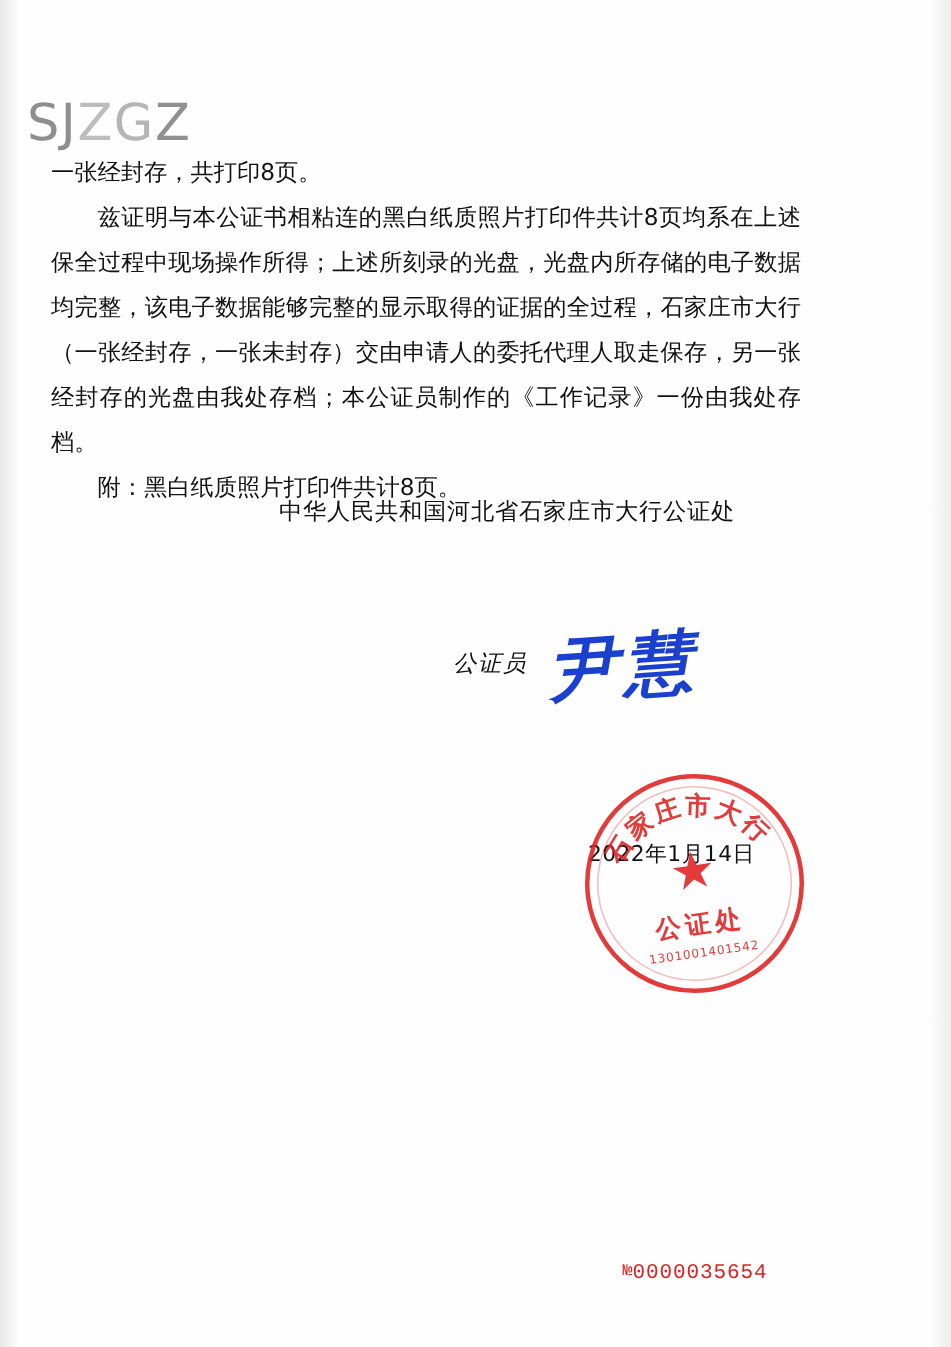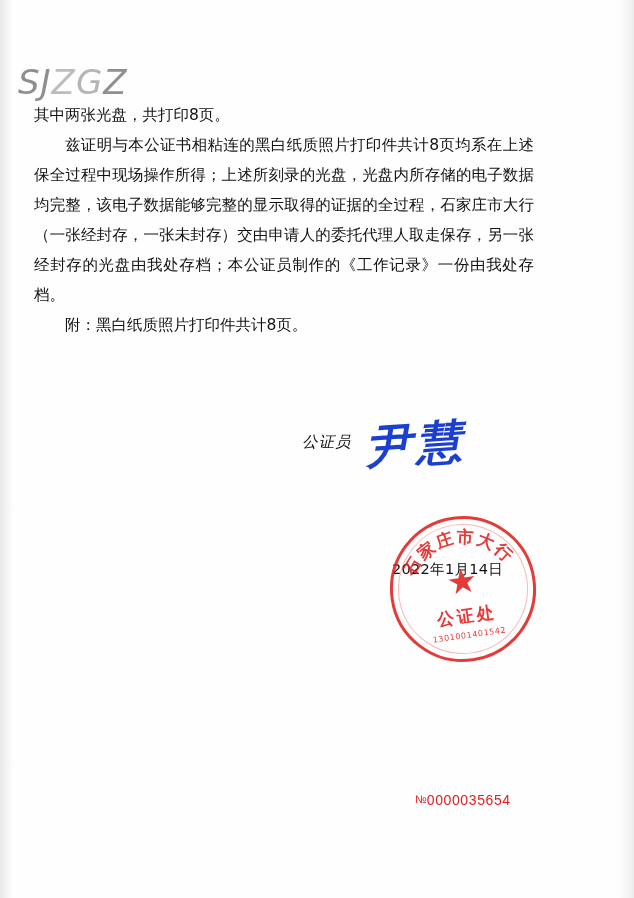--- a/index.html
+++ b/index.html
@@ -39,21 +39,20 @@
 
   .watermark {
     position: absolute;
     left: 18px;
     top: 62px;
     font-family: "DejaVu Sans", sans-serif;
     font-size: 34px;
     letter-spacing: 1px;
     color: #9a9a9a;
     user-select: none;
-    font-style: italic;
   }
   .watermark .s { color: #8e8e8e; }
   .watermark .z1 { color: #bdbdbd; }
   .watermark .g { color: #b5b5b5; }
   .watermark .z2 { color: #909090; }
 
   .body-text {
     position: absolute;
     left: 34px;
     top: 100px;
@@ -174,47 +173,48 @@
     top: 112px;
     text-align: center;
     font-size: 8px;
     letter-spacing: 0.6px;
     color: #e02020;
   }
 
   .serial {
     position: absolute;
     left: 415px;
-    top: 792px;
-    font-family: Liberation Sans, sans-serif;
+    top: 841px;
+    font-family: Liberation Mono, monospace;
     font-size: 14px;
     color: #e02020;
     letter-spacing: 0.6px;
   }
   .serial .no {
     font-size: 11px;
     vertical-align: 2px;
     letter-spacing: 0;
   }
 </style>
 </head>
 <body>
 
 <div id="page">
 
   <div class="watermark">
     <span class="s">SJ</span><span class="z1">Z</span><span class="g">G</span><span class="z2">Z</span>
   </div>
 
   <div class="body-text">
-    <p class="para">其中两张光盘，共打印8页。</p>
+    <p class="para">一张经封存，共打印8页。</p>
     <p class="para indent">兹证明与本公证书相粘连的黑白纸质照片打印件共计8页均系在上述保全过程中现场操作所得；上述所刻录的光盘，光盘内所存储的电子数据均完整，该电子数据能够完整的显示取得的证据的全过程，石家庄市大行（一张经封存，一张未封存）交由申请人的委托代理人取走保存，另一张经封存的光盘由我处存档；本公证员制作的《工作记录》一份由我处存档。</p>
     <p class="para indent">附：黑白纸质照片打印件共计8页。</p>
   </div>
 
+  <div class="org-line">中华人民共和国河北省石家庄市大行公证处</div>
 
   <div class="notary-label">公证员</div>
 
   <div class="signature">尹慧</div>
 
   <div class="date-line">2022年1月14日</div>
 
   <div class="seal">
     <div class="seal-inner"></div>
     <svg class="seal-arc" viewBox="0 0 140 140">

